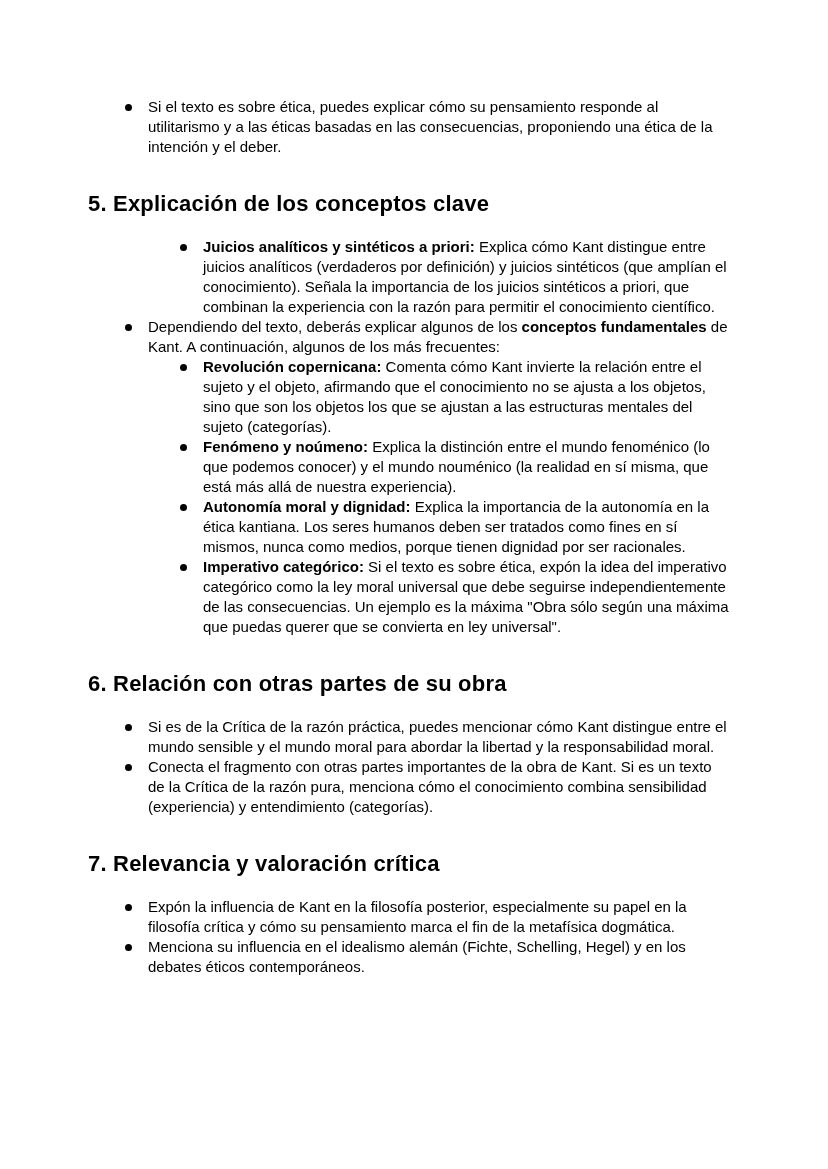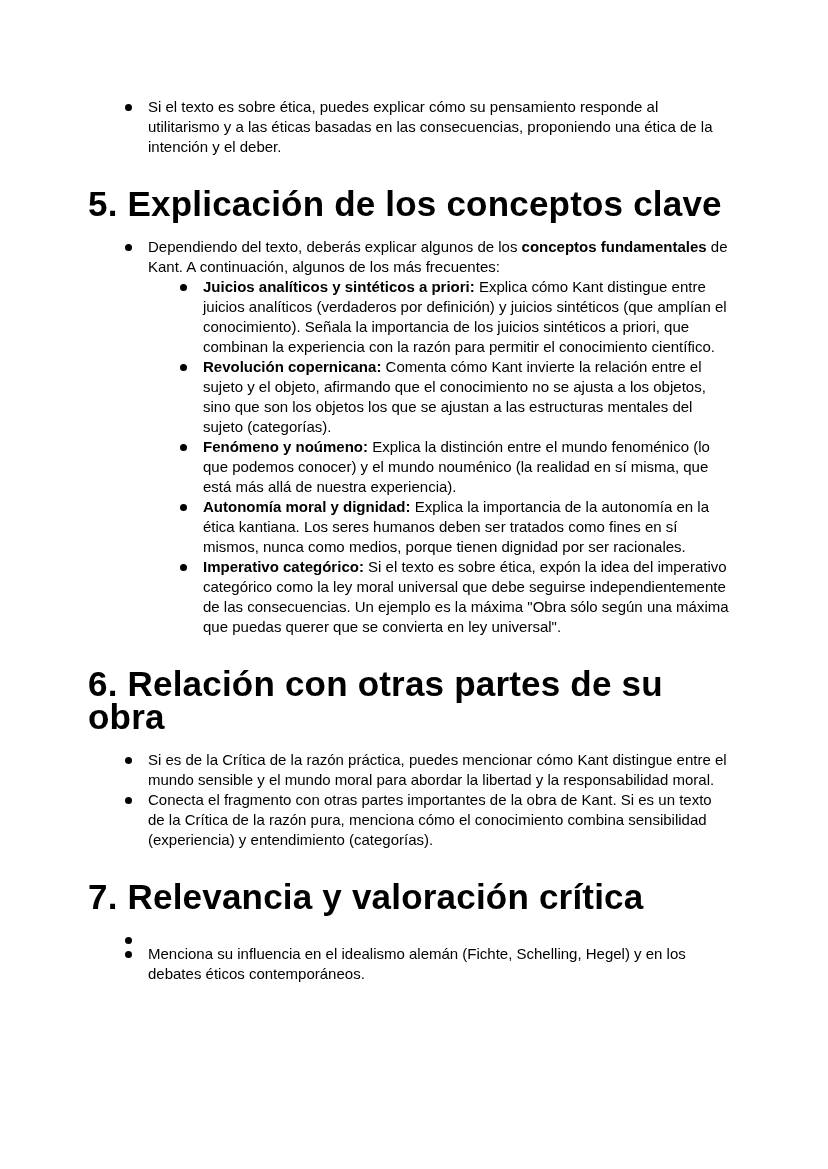--- a/index.html
+++ b/index.html
@@ -15,21 +15,21 @@
     overflow: hidden;
     box-sizing: border-box;
     padding: 97px 98px 0 0;
     font-family: "Liberation Sans", "DejaVu Sans", sans-serif;
     font-size: 15px;
     line-height: 20px;
     color: #000000;
     -webkit-font-smoothing: antialiased;
   }
   .doc-heading {
-    font-size: 35px;
+    font-size: 22px;
     font-weight: 700;
     line-height: 33px;
     margin: 30px 0 17px 88px;
     color: #000000;
     letter-spacing: 0.2px;
   }
   .list {
     margin: 0;
     padding: 0;
   }
@@ -61,27 +61,27 @@
 <div class="page">
   <div>
       <div class="list">
         <div class="li lvl1">
           <span class="marker"></span>
           <span class="txt"><span>Si el texto es sobre ética, puedes explicar cómo su pensamiento responde al utilitarismo y a las éticas basadas en las consecuencias, proponiendo una ética de la intención y el deber.</span></span>
         </div>
       </div>
       <h2 class="doc-heading">5. Explicación de los conceptos clave</h2>
       <div class="list">
+        <div class="li lvl2">
+          <span class="marker"></span>
+          <span class="txt"><span class="b">Juicios analíticos y sintéticos a priori:</span><span> Explica cómo Kant distingue entre juicios analíticos (verdaderos por definición) y juicios sintéticos (que amplían el conocimiento). Señala la importancia de los juicios sintéticos a priori, que combinan la experiencia con la razón para permitir el conocimiento científico.</span></span>
+        </div>
         <div class="li lvl1">
           <span class="marker"></span>
           <span class="txt"><span>Dependiendo del texto, deberás explicar algunos de los </span><span class="b">conceptos fundamentales</span><span> de Kant. A continuación, algunos de los más frecuentes:</span></span>
-        </div>
-        <div class="li lvl2">
-          <span class="marker"></span>
-          <span class="txt"><span class="b">Juicios analíticos y sintéticos a priori:</span><span> Explica cómo Kant distingue entre juicios analíticos (verdaderos por definición) y juicios sintéticos (que amplían el conocimiento). Señala la importancia de los juicios sintéticos a priori, que combinan la experiencia con la razón para permitir el conocimiento científico.</span></span>
         </div>
         <div class="li lvl2">
           <span class="marker"></span>
           <span class="txt"><span class="b">Revolución copernicana:</span><span> Comenta cómo Kant invierte la relación entre el sujeto y el objeto, afirmando que el conocimiento no se ajusta a los objetos, sino que son los objetos los que se ajustan a las estructuras mentales del sujeto (categorías).</span></span>
         </div>
         <div class="li lvl2">
           <span class="marker"></span>
           <span class="txt"><span class="b">Fenómeno y noúmeno:</span><span> Explica la distinción entre el mundo fenoménico (lo que podemos conocer) y el mundo nouménico (la realidad en sí misma, que está más allá de nuestra experiencia).</span></span>
         </div>
         <div class="li lvl2">
@@ -101,20 +101,21 @@
         </div>
         <div class="li lvl1">
           <span class="marker"></span>
           <span class="txt"><span>Conecta el fragmento con otras partes importantes de la obra de Kant. Si es un texto de la Crítica de la razón pura, menciona cómo el conocimiento combina sensibilidad (experiencia) y entendimiento (categorías).</span></span>
         </div>
       </div>
       <h2 class="doc-heading">7. Relevancia y valoración crítica</h2>
       <div class="list">
         <div class="li lvl1">
           <span class="marker"></span>
+          <span class="txt"><span>Expón la influencia de Kant en la filosofía posterior, especialmente su papel en la filosofía crítica y cómo su pensamiento marca el fin de la metafísica dogmática.</span></span>
         </div>
         <div class="li lvl1">
           <span class="marker"></span>
           <span class="txt"><span>Menciona su influencia en el idealismo alemán (Fichte, Schelling, Hegel) y en los debates éticos contemporáneos.</span></span>
         </div>
       </div>
     </div>
 </div>
 
 </body></html>

